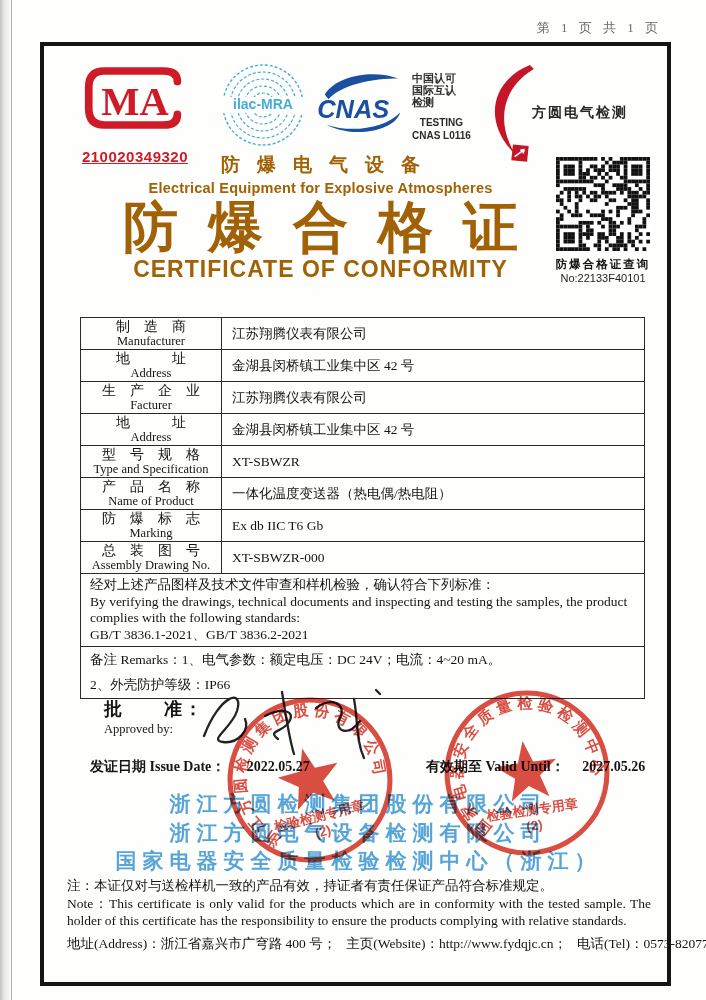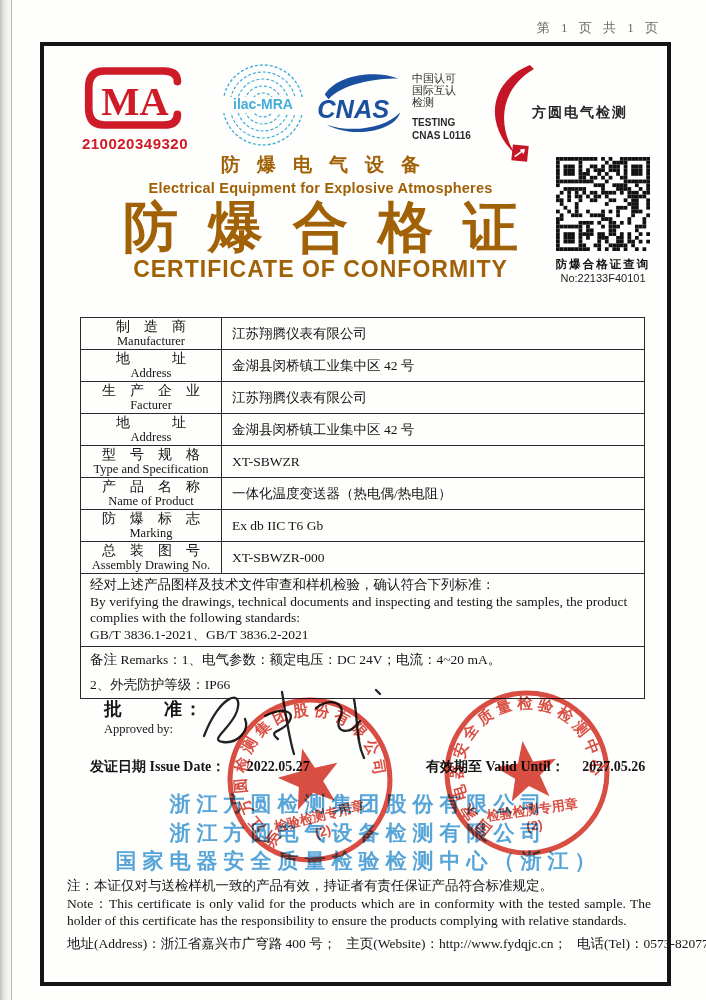--- a/index.html
+++ b/index.html
@@ -14,27 +14,27 @@
     border-right:1px solid #b5b5b3; }
   .page-num { position:absolute; top:19px; right:44px; font-size:13px;
     color:#6a6a68; letter-spacing:4px; }
   .frame { position:absolute; left:40px; top:42px; width:631px; height:944px;
     border:4px solid #151515; }
 
   
   .logos { position:absolute; top:14px; left:26px; right:14px; height:112px; }
   .cma-block { position:absolute; left:4px; top:6px; width:114px; text-align:right; }
   .cma-number { font-family:"Liberation Sans",sans-serif; font-weight:bold;
-    font-size:15px; color:#cf1a28; margin-top:1px; letter-spacing:.5px; }
+    font-size:15px; color:#cf1a28; margin-top:14px; letter-spacing:.5px;text-decoration:underline; }
   .ilac-block { position:absolute; left:150px; top:2px; width:86px; height:86px; }
   .cnas-block { position:absolute; left:246px; top:10px; display:flex; gap:4px; }
   .cnas-side { font-family:"Liberation Sans",sans-serif; color:#2b2b2b; line-height:12px;
     padding-top:2px; }
-  .cnas-side .cn { font-size:11px; font-weight:normal; display:block; }
-  .cnas-side .en { font-size:10px; font-weight:bold; display:block; margin-top:1px; }
+  .cnas-side .cn { font-size:11px; font-weight:bold; display:block; }
+  .cnas-side .en { font-size:10px; font-weight:bold; display:block; margin-top:1px;text-align:center; }
   .cnas-side .gap { display:block; height:8px; }
   .fy-block { position:absolute; left:400px; top:2px; width:190px; height:104px; }
   .fy-text { position:absolute; left:62px; top:42px; font-size:14px; font-weight:bold;
     color:#262626; letter-spacing:2px; font-family:"Liberation Sans",sans-serif; white-space:nowrap; }
 
   
   .title-block { position:absolute; top:106px; left:0; right:70px; text-align:center;
     color:#a16207; font-family:"Liberation Sans",sans-serif; }
   .t-cn-small { font-size:19px; font-weight:bold; letter-spacing:17px; text-indent:17px; }
   .t-en-small { font-size:14.5px; font-weight:bold; margin-top:2px; letter-spacing:.2px; }

